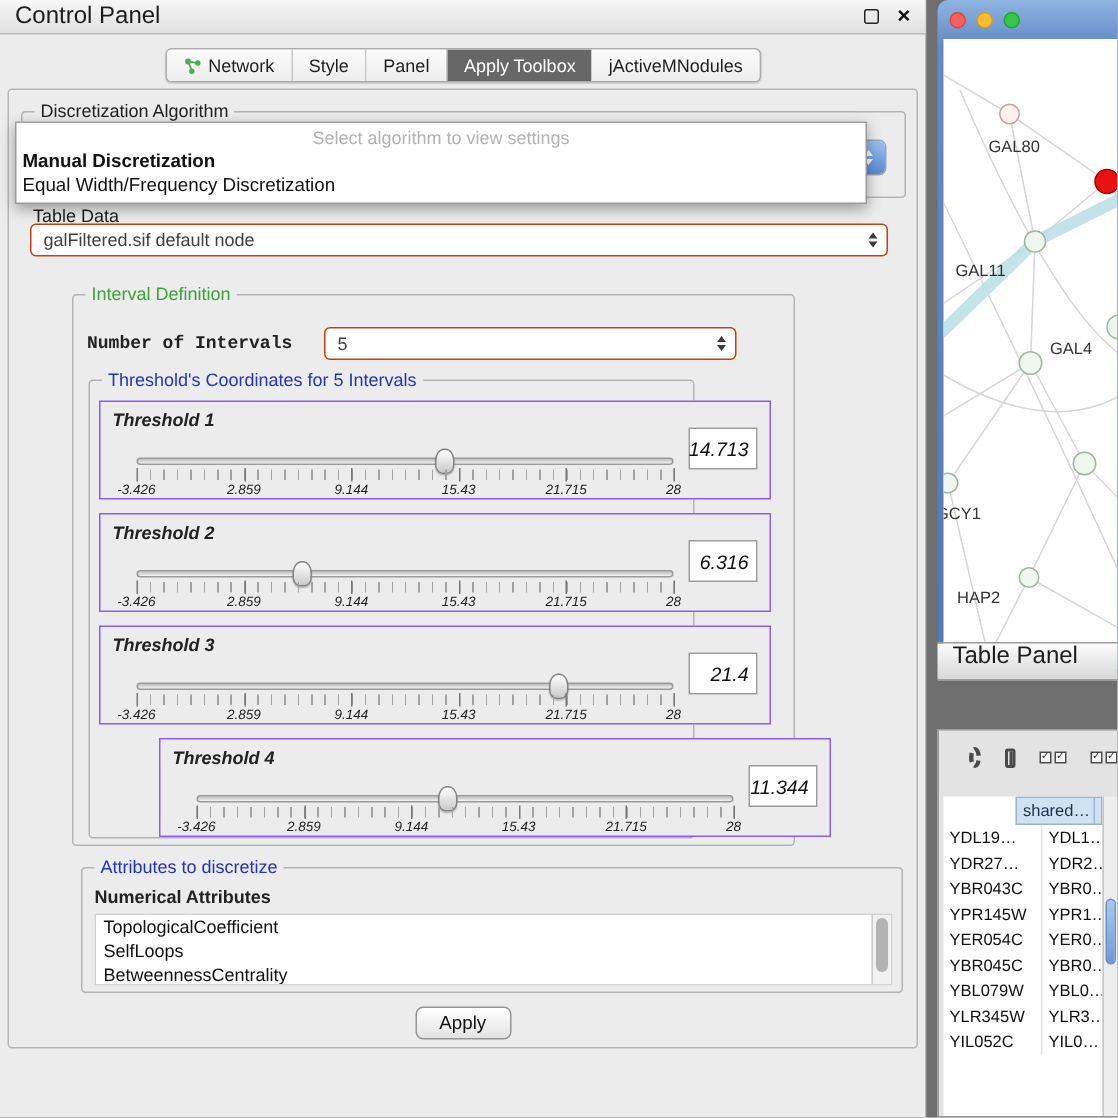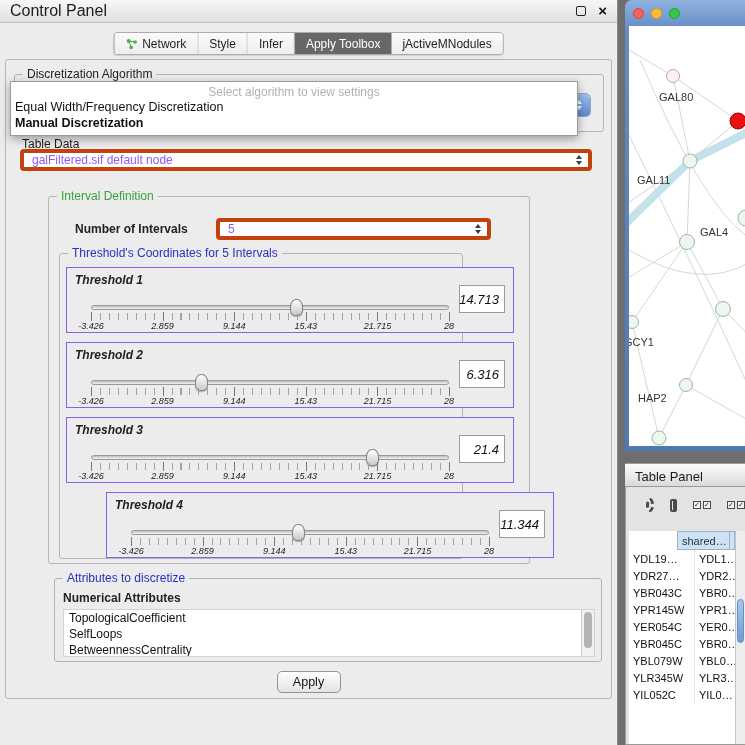--- a/index.html
+++ b/index.html
@@ -35,29 +35,29 @@
   .algo-group { left:14px; top:74px; width:590px; height:58px; }
   .algo-combo { position:absolute; left:10px; top:18px; width:566px; height:24px; background:#fff; border:1px solid #96a6bb; border-radius:5px; overflow:hidden; }
   .algo-cap { position:absolute; right:0; top:0; width:22px; height:100%; background:linear-gradient(#9dc0ef,#5a88cf); display:flex; flex-direction:column; align-items:center; justify-content:center; gap:2px; }
 
   .popup { position:absolute; left:10px; top:81px; width:568px; height:55px; background:#fff; border:1px solid #9a9a9a; box-shadow:0 3px 9px rgba(0,0,0,.35); z-index:60; }
   .popup-prompt { text-align:center; color:#b2b2b2; font-size:12px; padding-top:3px; }
   .popup-item { font-size:12.5px; padding:1px 4px; color:#111; }
   .popup-item.sel { font-weight:bold; }
 
   .tabledata-label { position:absolute; left:22px; top:137px; font-size:12px; color:#1c1c1c; }
-  .combo { position:absolute; background:#fff; border:4px solid #c2410c; border-radius:4px; display:flex; align-items:center; font-size:12px; padding-left:8px; color:#8b5cf6; }
+  .combo { position:absolute; background:#fff; border:1px solid #c2410c; border-radius:4px; display:flex; align-items:center; font-size:12px; padding-left:8px; color:#404040; }
   .combo .stepper { margin-left:auto; margin-right:6px; display:flex; flex-direction:column; align-items:center; gap:2px; }
   .arr-up { width:0; height:0; border-left:3.5px solid transparent; border-right:3.5px solid transparent; border-bottom:4.5px solid #3c3c3c; }
   .arr-dn { width:0; height:0; border-left:3.5px solid transparent; border-right:3.5px solid transparent; border-top:4.5px solid #3c3c3c; }
   .arr-w .arr-up { border-bottom-color:#fff; } .arr-w .arr-dn { border-top-color:#fff; }
   .tabledata-combo { left:20px; top:149px; width:572px; height:22px; }
 
   .interval-group { left:48px; top:196px; width:482px; height:368px; }
-  .noi-label { position:absolute; left:26px; top:25px; font-weight:bold; font-size:12px; }
+  .noi-label { position:absolute; left:9px; top:25px; font-weight:bold; font-size:12px;font-family:Liberation Mono, monospace; }
   .noi-combo { left:167px; top:21px; width:275px; height:22px; }
   .thr-group { position:absolute; left:10px; top:56px; width:404px; height:306px; border:1px solid #b4b4b4; border-radius:3px; }
 
   .thr-panel { position:absolute; left:6px; width:448px; height:66px; border:1px solid #8b5cf6; background:#ececec;font-style:italic; }
   .thr-label { position:absolute; left:8px; top:5px; font-weight:bold; font-size:12px; }
   .slider { position:absolute; left:24px; top:37px; width:358px; height:5px; background:linear-gradient(#bdbdbd,#f3f3f3); border:1px solid #9a9a9a; border-radius:3px; }
   .thumb { position:absolute; top:-7px; width:13px; height:17px; margin-left:-7px; background:linear-gradient(#ffffff,#c9c9c9); border:1px solid #848484; border-radius:6px 6px 5px 5px / 8px 8px 6px 6px; box-shadow:0 1px 1px rgba(0,0,0,.25); }
   .tick-marks { position:absolute; left:24px; top:45px; width:358px; height:7px;
     background:repeating-linear-gradient(90deg,#a2a2a2 0,#a2a2a2 1px,transparent 1px,transparent 8.95px); }
   .tick-major { position:absolute; top:-1px; width:1px; height:9px; background:#777; }
@@ -82,21 +82,21 @@
   
   .net-window { position:absolute; left:625px; top:0; width:120px; height:451px; background:linear-gradient(#8fb2e0 0,#638cc4 30px,#4f79b4 100%); border-radius:7px 0 0 0; overflow:hidden; }
   .tlights { position:absolute; left:8px; top:8px; display:flex; gap:7px; }
   .tlight { width:11px; height:11px; border-radius:50%; }
   .tl-red { background:#f9605a; border:1px solid #d8443f; }
   .tl-yel { background:#fdbc2f; border:1px solid #d79c1d; }
   .tl-grn { background:#35c649; border:1px solid #23a133; }
   .net-canvas { position:absolute; left:4px; top:26px; right:0; bottom:5px; background:#fff; overflow:hidden; }
   .net-canvas svg { position:absolute; left:0; top:0; }
 
-  .tp-bar { position:absolute; left:625px; top:463px; width:120px; height:26px; background:linear-gradient(#fcfcfc,#d7d7d7); border-top:1px solid #9b9b9b; border-bottom:1px solid #9b9b9b; display:flex; align-items:center; padding-left:10px; font-size:13px; color:#1c1c1c; }
+  .tp-bar { position:absolute; left:625px; top:428px; width:120px; height:26px; background:linear-gradient(#fcfcfc,#d7d7d7); border-top:1px solid #9b9b9b; border-bottom:1px solid #9b9b9b; display:flex; padding-left:10px; font-size:16px; color:#1c1c1c; }
 
   .tbl-window { position:absolute; left:625px; top:486px; width:120px; height:259px; background:#e3e3e3; border:1px solid #9a9a9a; border-right:none; overflow:hidden; }
   .tbl-toolbar { position:absolute; left:0; top:0; width:100%; height:36px; display:flex; align-items:center; gap:16px; padding-left:20px; }
   .gear { width:14px; height:14px; border:3px dashed #4a4a4a; border-radius:50%; }
   .colico { width:17px; height:13px; border:2px solid #4a4a4a; border-radius:2px; position:relative; }
   .colico::after { content:""; position:absolute; left:50%; top:0; width:2px; height:100%; background:#4a4a4a; }
   .ckpair { display:flex; gap:2px; }
   .ck { width:8px; height:8px; border:1px solid #4a4a4a; font-size:7px; line-height:6px; text-align:center; color:#2a2a2a; background:#f5f5f5; }
 
   .tbl { position:absolute; left:3px; top:44px; right:10px; bottom:0; background:#fff; overflow:hidden; }
@@ -130,21 +130,21 @@
         <circle cx="3" cy="3" r="2" fill="#49b04f"></circle>
         <circle cx="9.5" cy="4" r="1.8" fill="#49b04f"></circle>
         <circle cx="5.5" cy="9.5" r="1.8" fill="#49b04f"></circle>
       </svg>
       <span>Network</span>
     </div>
     <div class="tab">
         <span>Style</span>
       </div>
     <div class="tab">
-        <span>Infer</span>
+        <span>Panel</span>
       </div>
     <div class="tab active">
         <span>Apply Toolbox</span>
       </div>
     <div class="tab">
         <span>jActiveMNodules</span>
       </div>
   </div>
 
   <div class="cp-bodyborder"></div>
@@ -154,22 +154,22 @@
     <div class="algo-combo">
       <div class="algo-cap arr-w">
         <span class="arr-up"></span>
           <span class="arr-dn"></span>
       </div>
     </div>
   </div>
 
   <div class="popup">
     <div class="popup-prompt">Select algorithm to view settings</div>
+    <div class="popup-item sel">Manual Discretization</div>
     <div class="popup-item">Equal Width/Frequency Discretization</div>
-    <div class="popup-item sel">Manual Discretization</div>
   </div>
 
   <div class="tabledata-label">Table Data</div>
   <div class="combo tabledata-combo">
     <span>galFiltered.sif default node</span>
     <span class="stepper">
         <span class="arr-up"></span>
         <span class="arr-dn"></span>
       </span>
   </div>

